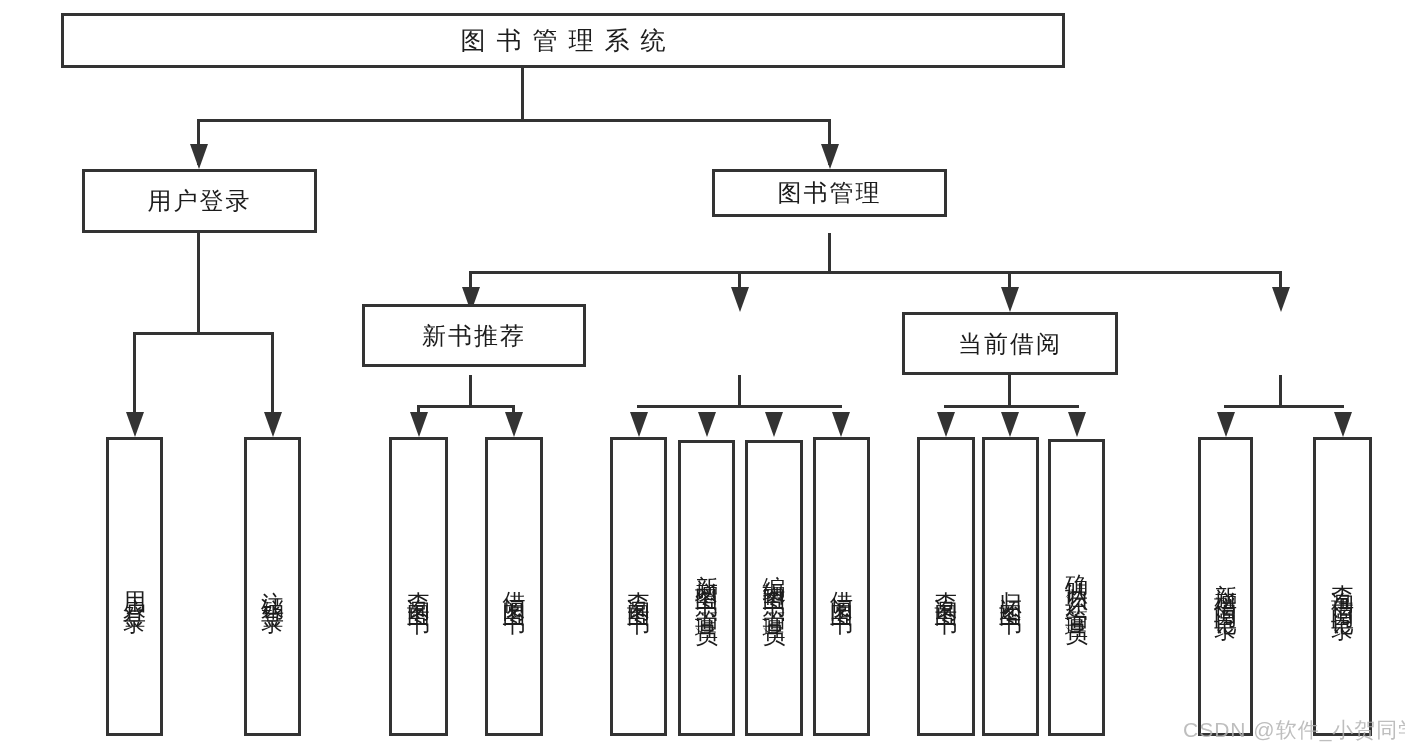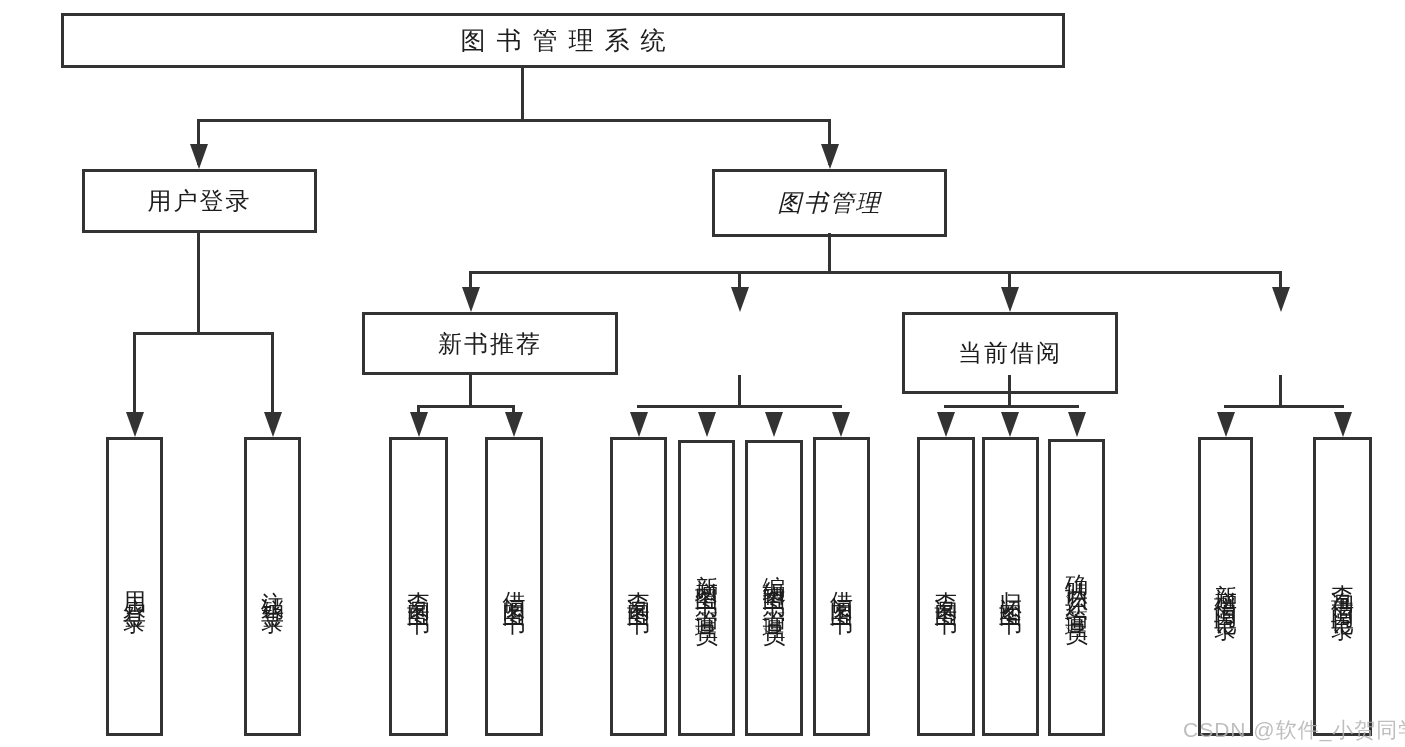--- a/index.html
+++ b/index.html
@@ -42,21 +42,21 @@
   <div class="vline" style="left:521px;top:68px;height:53px;"></div>
   <div class="hline" style="left:197px;top:119px;width:634px;"></div>
   <div class="vline" style="left:197px;top:119px;height:46px;"></div>
   <div class="vline" style="left:828px;top:119px;height:46px;"></div>
   <div class="arrow" style="left:198.5px;top:144px;"></div>
   <div class="arrow" style="left:829.5px;top:144px;"></div>
 
   <div class="box" style="left:82px;top:169px;width:235px;height:64px;">
     <span class="hlabel">用户登录</span>
   </div>
-  <div class="box" style="left:712px;top:169px;width:235px;height:68px;font-style:italic;">
+  <div class="box" style="left:712px;top:169px;width:235px;height:48px;">
     <span class="hlabel">图书管理</span>
   </div>
 
   <div class="vline" style="left:197px;top:233px;height:102px;"></div>
   <div class="hline" style="left:133px;top:332px;width:141px;"></div>
   <div class="vline" style="left:133px;top:332px;height:80px;"></div>
   <div class="vline" style="left:271px;top:332px;height:80px;"></div>
   <div class="arrow" style="left:134.5px;top:412px;"></div>
   <div class="arrow" style="left:272.5px;top:412px;"></div>
 
@@ -64,24 +64,24 @@
   <div class="hline" style="left:469px;top:271px;width:813px;"></div>
   <div class="vline" style="left:469px;top:271px;height:18px;"></div>
   <div class="vline" style="left:738px;top:271px;height:18px;"></div>
   <div class="vline" style="left:1008px;top:271px;height:18px;"></div>
   <div class="vline" style="left:1279px;top:271px;height:18px;"></div>
   <div class="arrow" style="left:470.5px;top:287px;"></div>
   <div class="arrow" style="left:739.5px;top:287px;"></div>
   <div class="arrow" style="left:1009.5px;top:287px;"></div>
   <div class="arrow" style="left:1280.5px;top:287px;"></div>
 
-  <div class="box" style="left:362px;top:312px;width:256px;height:63px;">
+  <div class="box" style="left:362px;top:304px;width:224px;height:63px;">
     <span class="hlabel">新书推荐</span>
   </div>
-  <div class="box" style="left:902px;top:312px;width:216px;height:82px;">
+  <div class="box" style="left:902px;top:312px;width:216px;height:63px;">
     <span class="hlabel">当前借阅</span>
   </div>
 
   <div class="vline" style="left:469px;top:375px;height:33px;"></div>
   <div class="hline" style="left:417px;top:405px;width:98px;"></div>
   <div class="vline" style="left:417px;top:405px;height:8px;"></div>
   <div class="vline" style="left:512px;top:405px;height:8px;"></div>
   <div class="arrow" style="left:418.5px;top:412px;"></div>
   <div class="arrow" style="left:513.5px;top:412px;"></div>
 

